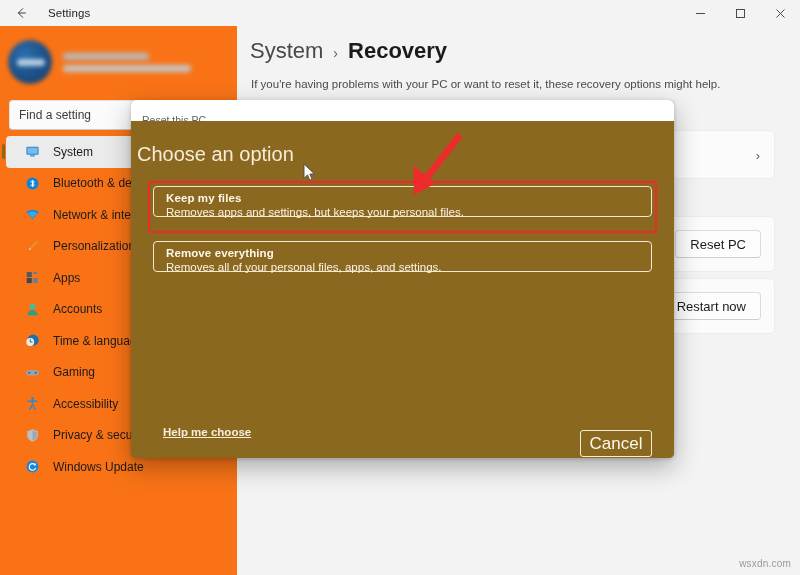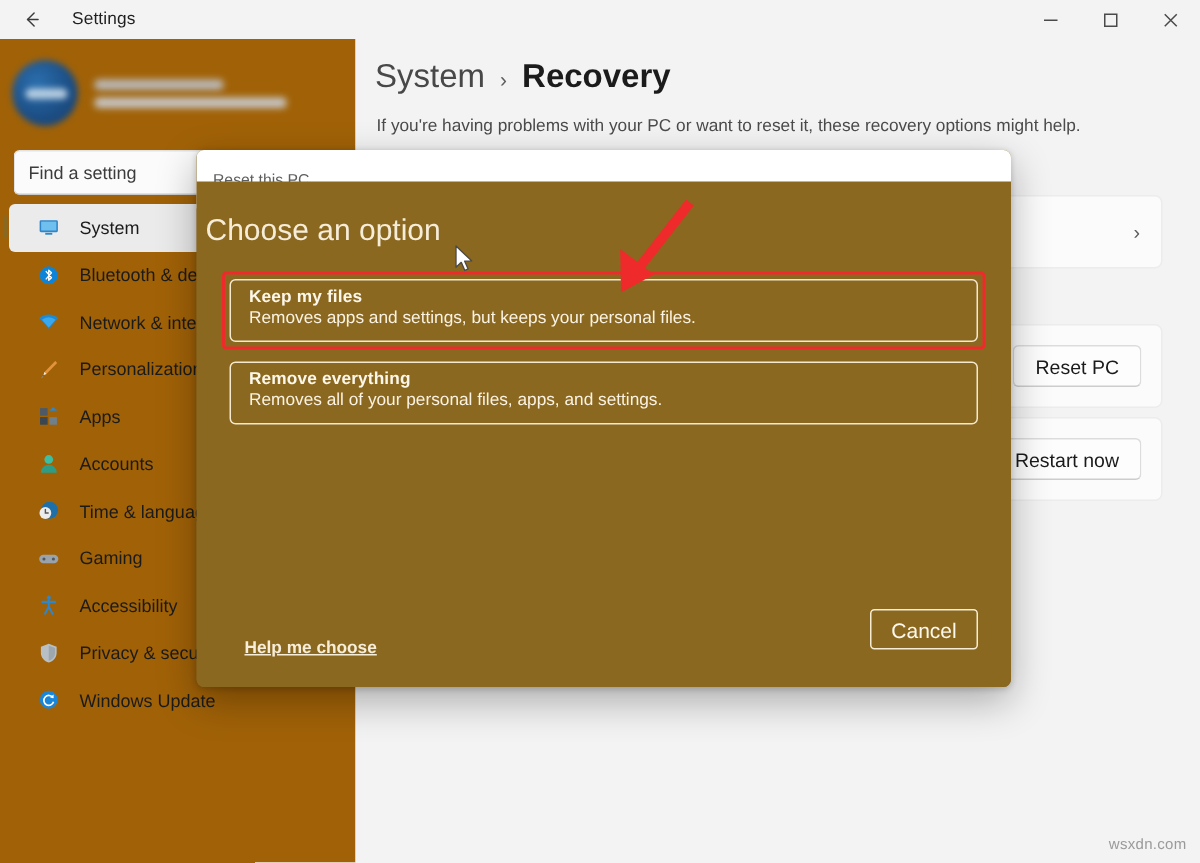--- a/index.html
+++ b/index.html
@@ -56,21 +56,21 @@
     cursor: pointer;
   }
   .wincontrol svg { display: block; }
 
   
   #sidebar {
     position: absolute;
     top: 26px; left: 0;
     width: 237px;
     bottom: 0;
-    background: #a16207;
+    background: #f97316;
   }
   #profile {
     position: absolute;
     top: 14px; left: 8px;
     display: flex;
     align-items: center;
     gap: 11px;
   }
   #avatar {
     width: 44px; height: 44px;
@@ -257,21 +257,21 @@
     font-size: 20px;
     color: #f6edd9;
     font-weight: normal;
     margin: 2px 0 0 0;
   }
 
   .option {
     position: absolute;
     left: 22px;
     right: 22px;
-    height: 42px;
+    height: 31px;
     border: 1.5px solid #f4e9cf;
     border-radius: 4px;
     padding: 5px 12px 0 12px;
     cursor: pointer;
     background: transparent;
   }
   #option-keep   { top: 86px; }
   #option-remove { top: 141px; }
   .option-title {
     font-size: 11.5px;
@@ -300,28 +300,28 @@
     position: absolute;
     left: 32px; bottom: 20px;
     font-size: 11.5px;
     color: #f7eed9;
     text-decoration: underline;
     cursor: pointer;
     font-weight: bold;
   }
   #cancel-button {
     position: absolute;
-    right: 22px; bottom: 25px;
+    right: 22px; bottom: 1px;
     width: 72px; height: 27px;
     background: transparent;
     border: 1.5px solid #f6ecd4;
     border-radius: 3px;
     color: #fdf8ec;
     font-family: "Liberation Sans", sans-serif;
-    font-size: 14px;
+    font-size: 17px;
     cursor: pointer;
   }
 
   
   #arrow-annotation {
     position: absolute;
     left: 398px; top: 133px;
     width: 70px; height: 64px;
     pointer-events: none;
   }

